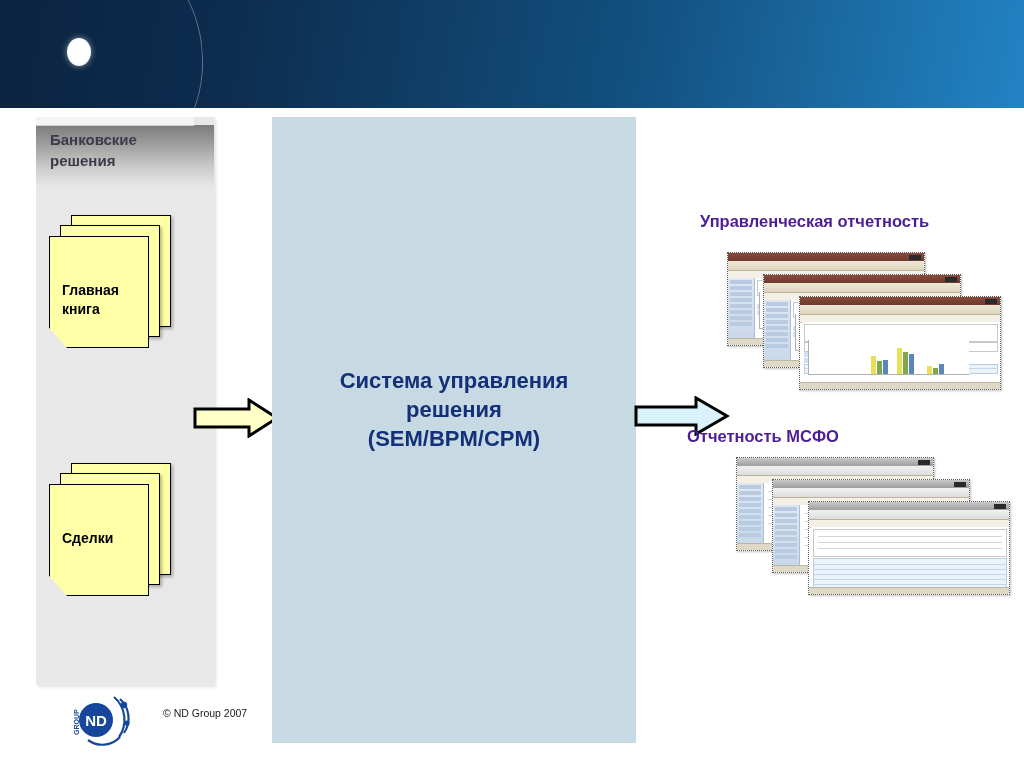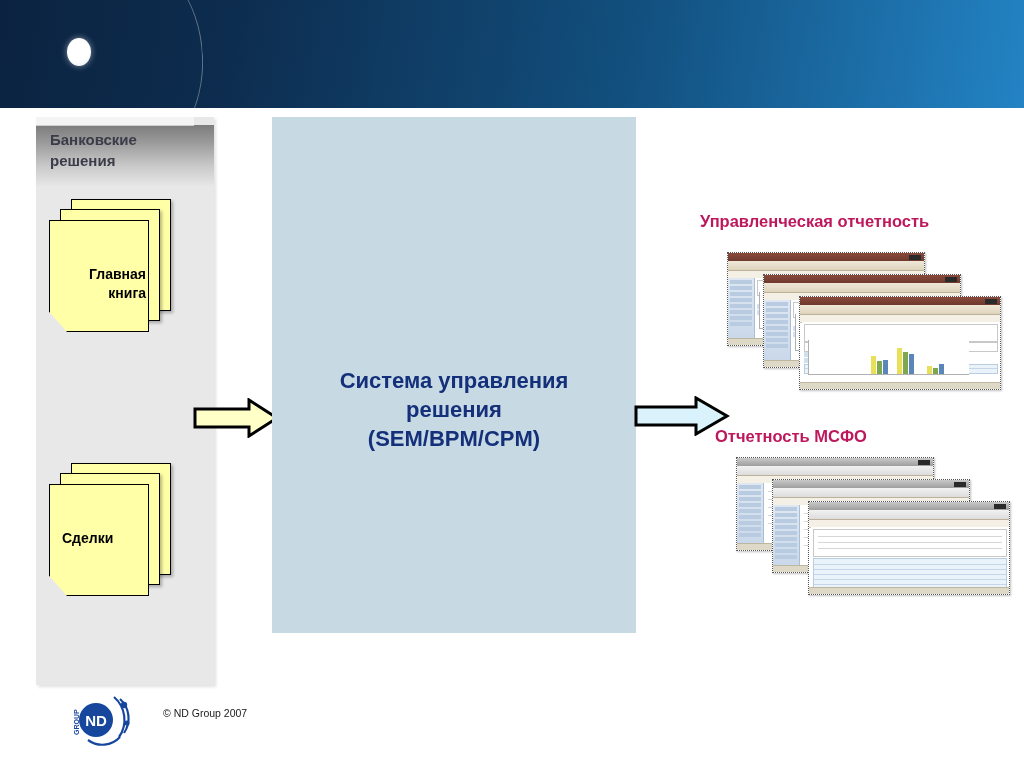--- a/index.html
+++ b/index.html
@@ -80,21 +80,21 @@
     font-size: 15px;
     font-weight: bold;
     line-height: 21px;
   }
 
   
   .doc-stack {
     position: absolute;
     width: 126px; height: 134px;
   }
-  .doc-stack.ledger { left: 49px; top: 199px; text-align: right; }
+  .doc-stack.ledger { left: 49px; top: 215px; }
   .doc-stack.deals  { left: 49px; top: 463px; }
 
   .doc-sheet {
     position: absolute;
     background: #ffffa8;
     border: 1.6px solid #000000;
     box-sizing: border-box;
   }
   .doc-sheet.s3 { left: 22px; top: 0;   width: 100px; height: 112px; box-shadow: 2px 2px 3px rgba(0,0,0,0.28); }
   .doc-sheet.s2 { left: 11px; top: 10px; width: 100px; height: 112px; box-shadow: 2px 2px 3px rgba(0,0,0,0.28); }
@@ -128,44 +128,44 @@
     height: 40px;
   }
   .arrow svg { display: block; }
   .arrow-left-yellow { left: 193px; top: 398px; width: 86px; }
   .arrow-right-blue  { left: 634px; top: 396px; width: 96px; }
 
   
   .sem-box {
     position: absolute;
     left: 272px; top: 117px;
-    width: 364px; height: 516px;
+    width: 364px; height: 626px;
     background: #c7d9e3;
   }
   .sem-text {
     position: absolute;
     left: 20px; top: 249px;
     width: 324px;
     text-align: center;
     color: #14307a;
     font-size: 22px;
     font-weight: bold;
     line-height: 29px;
   }
 
   
   .report-label {
     position: absolute;
     font-size: 16.5px;
     font-weight: bold;
-    color: #be185d;
+    color: #4c1d95;
     white-space: nowrap;
   }
   .report-label.mgmt { left: 700px; top: 212px; }
-  .report-label.ifrs { left: 715px; top: 427px; }
+  .report-label.ifrs { left: 687px; top: 427px; }
 
   
   .thumb-group { position: absolute; }
   .thumb-group.mgmt { left: 727px; top: 252px; width: 274px; height: 128px; }
   .thumb-group.ifrs { left: 736px; top: 457px; width: 278px; height: 128px; }
 
   .thumb {
     position: absolute;
     background: #ffffff;
     border: 1px dotted #555555;

